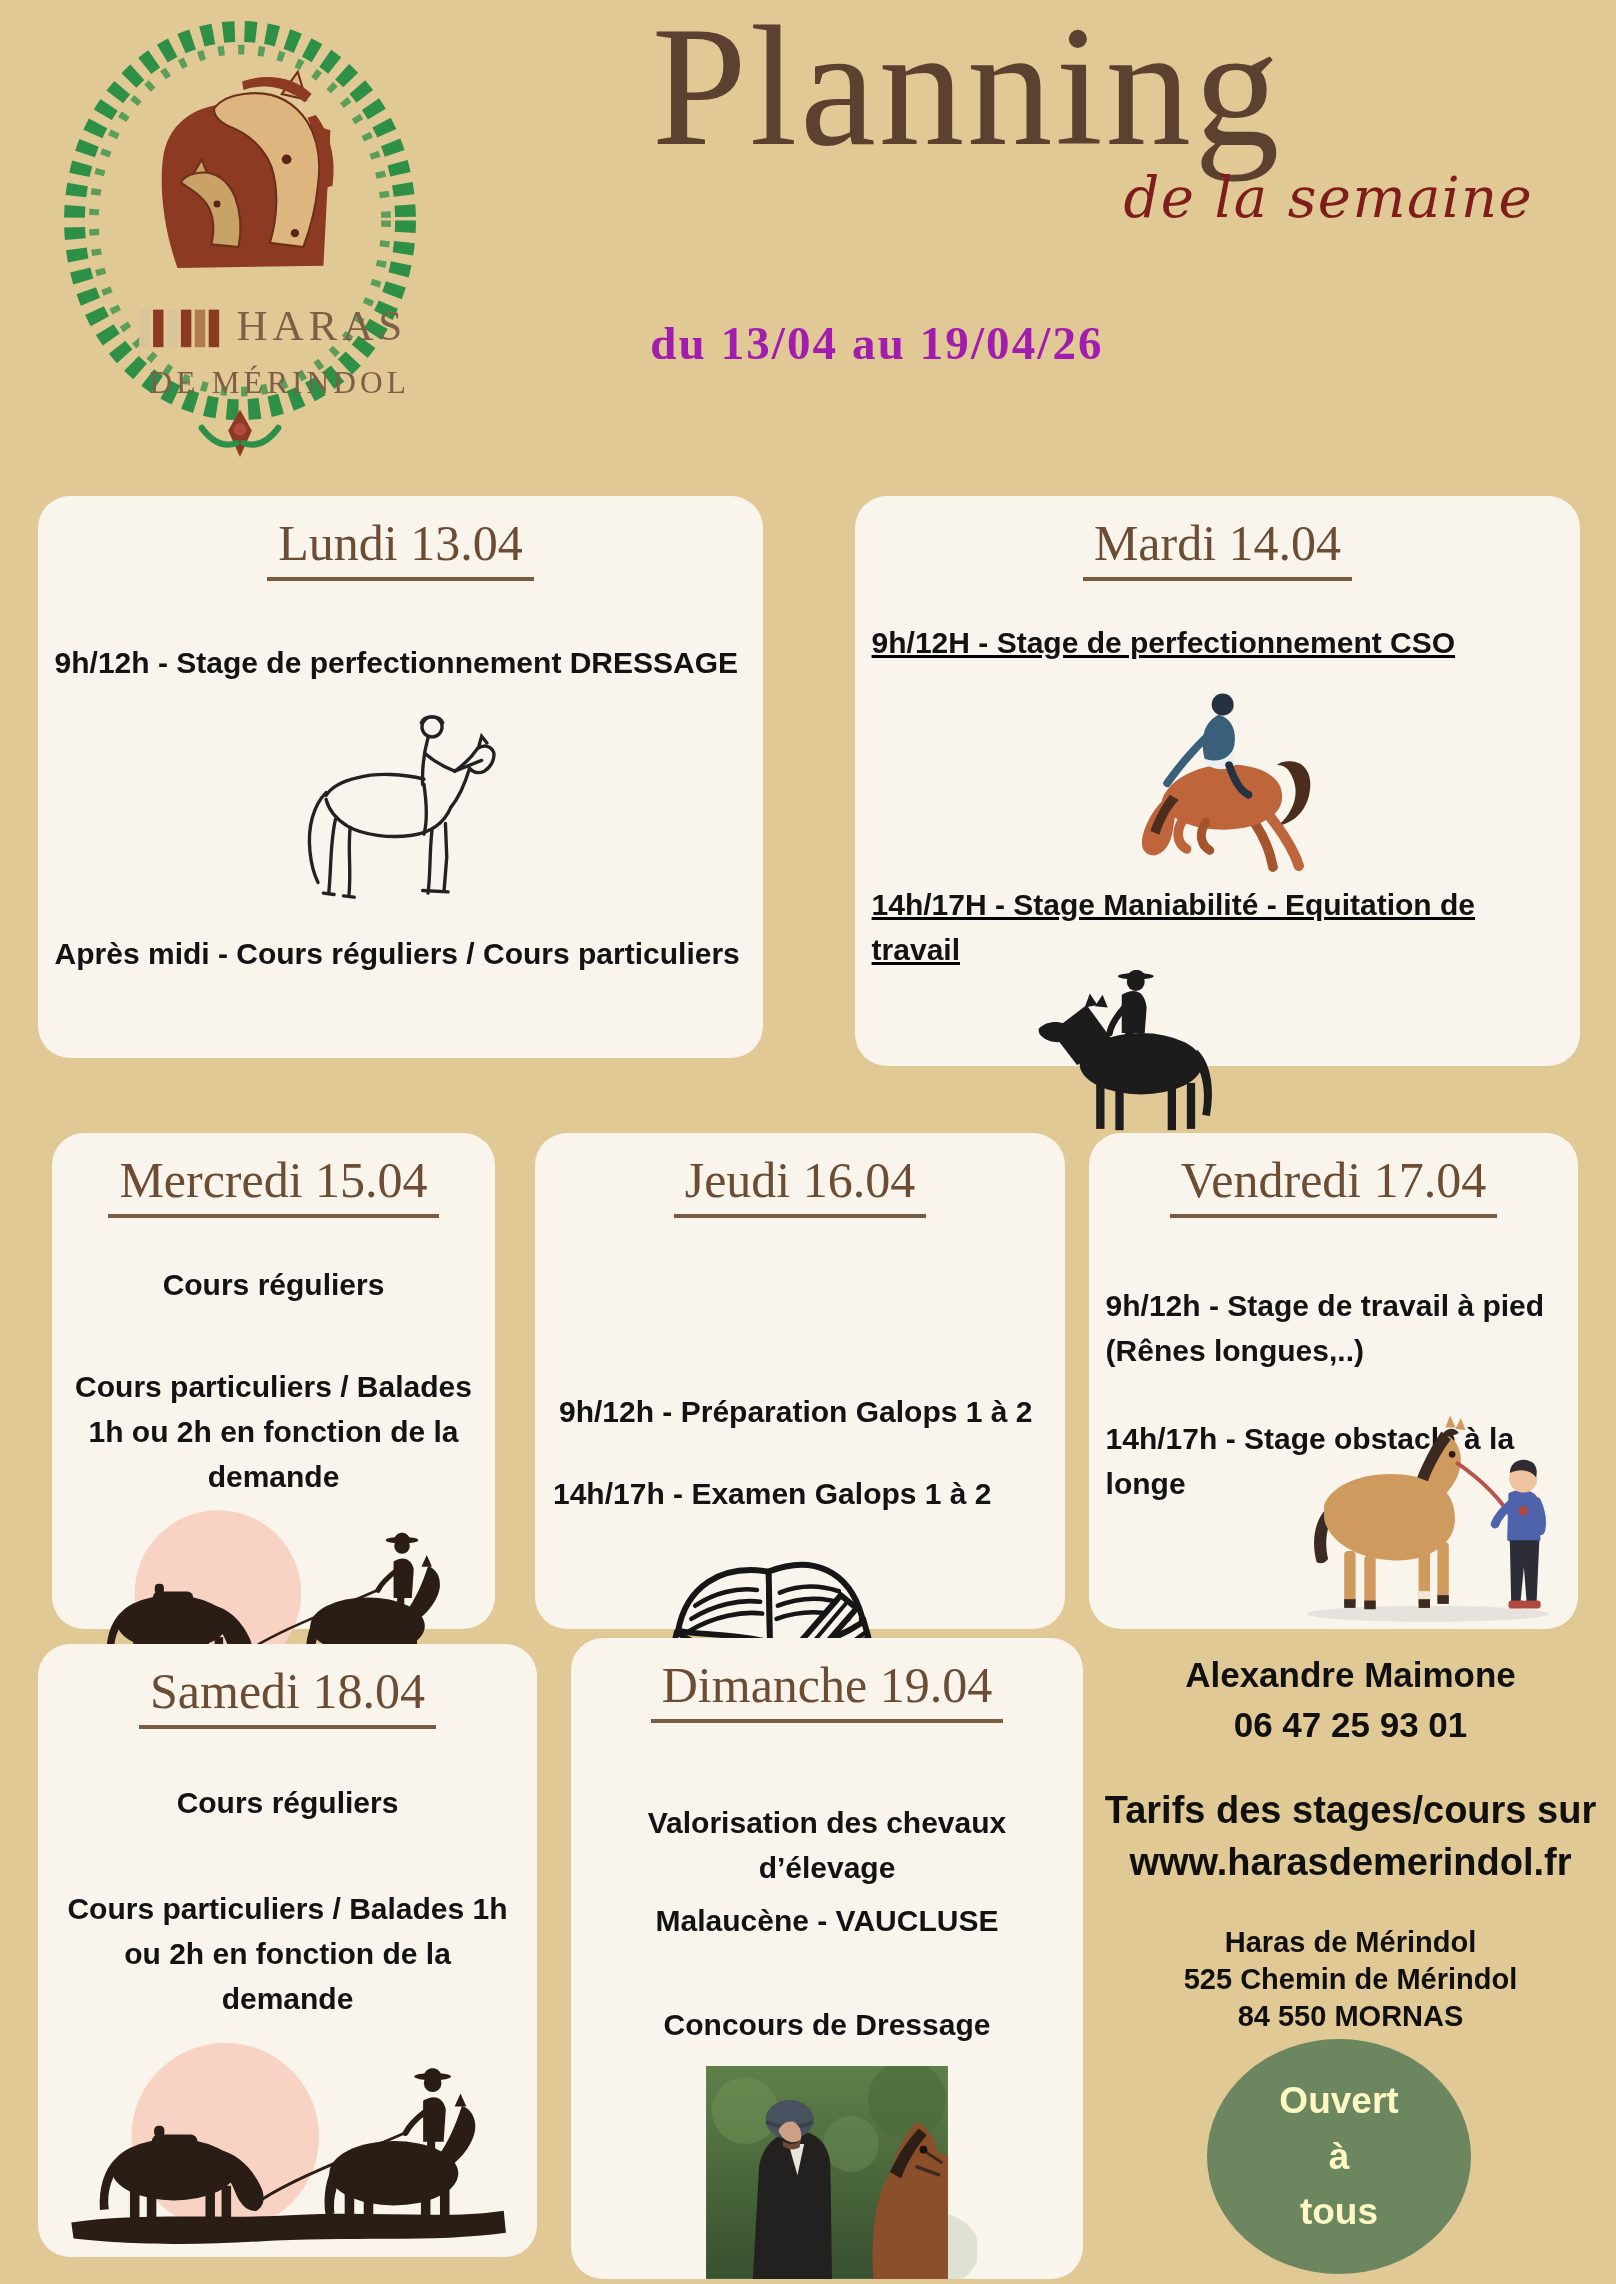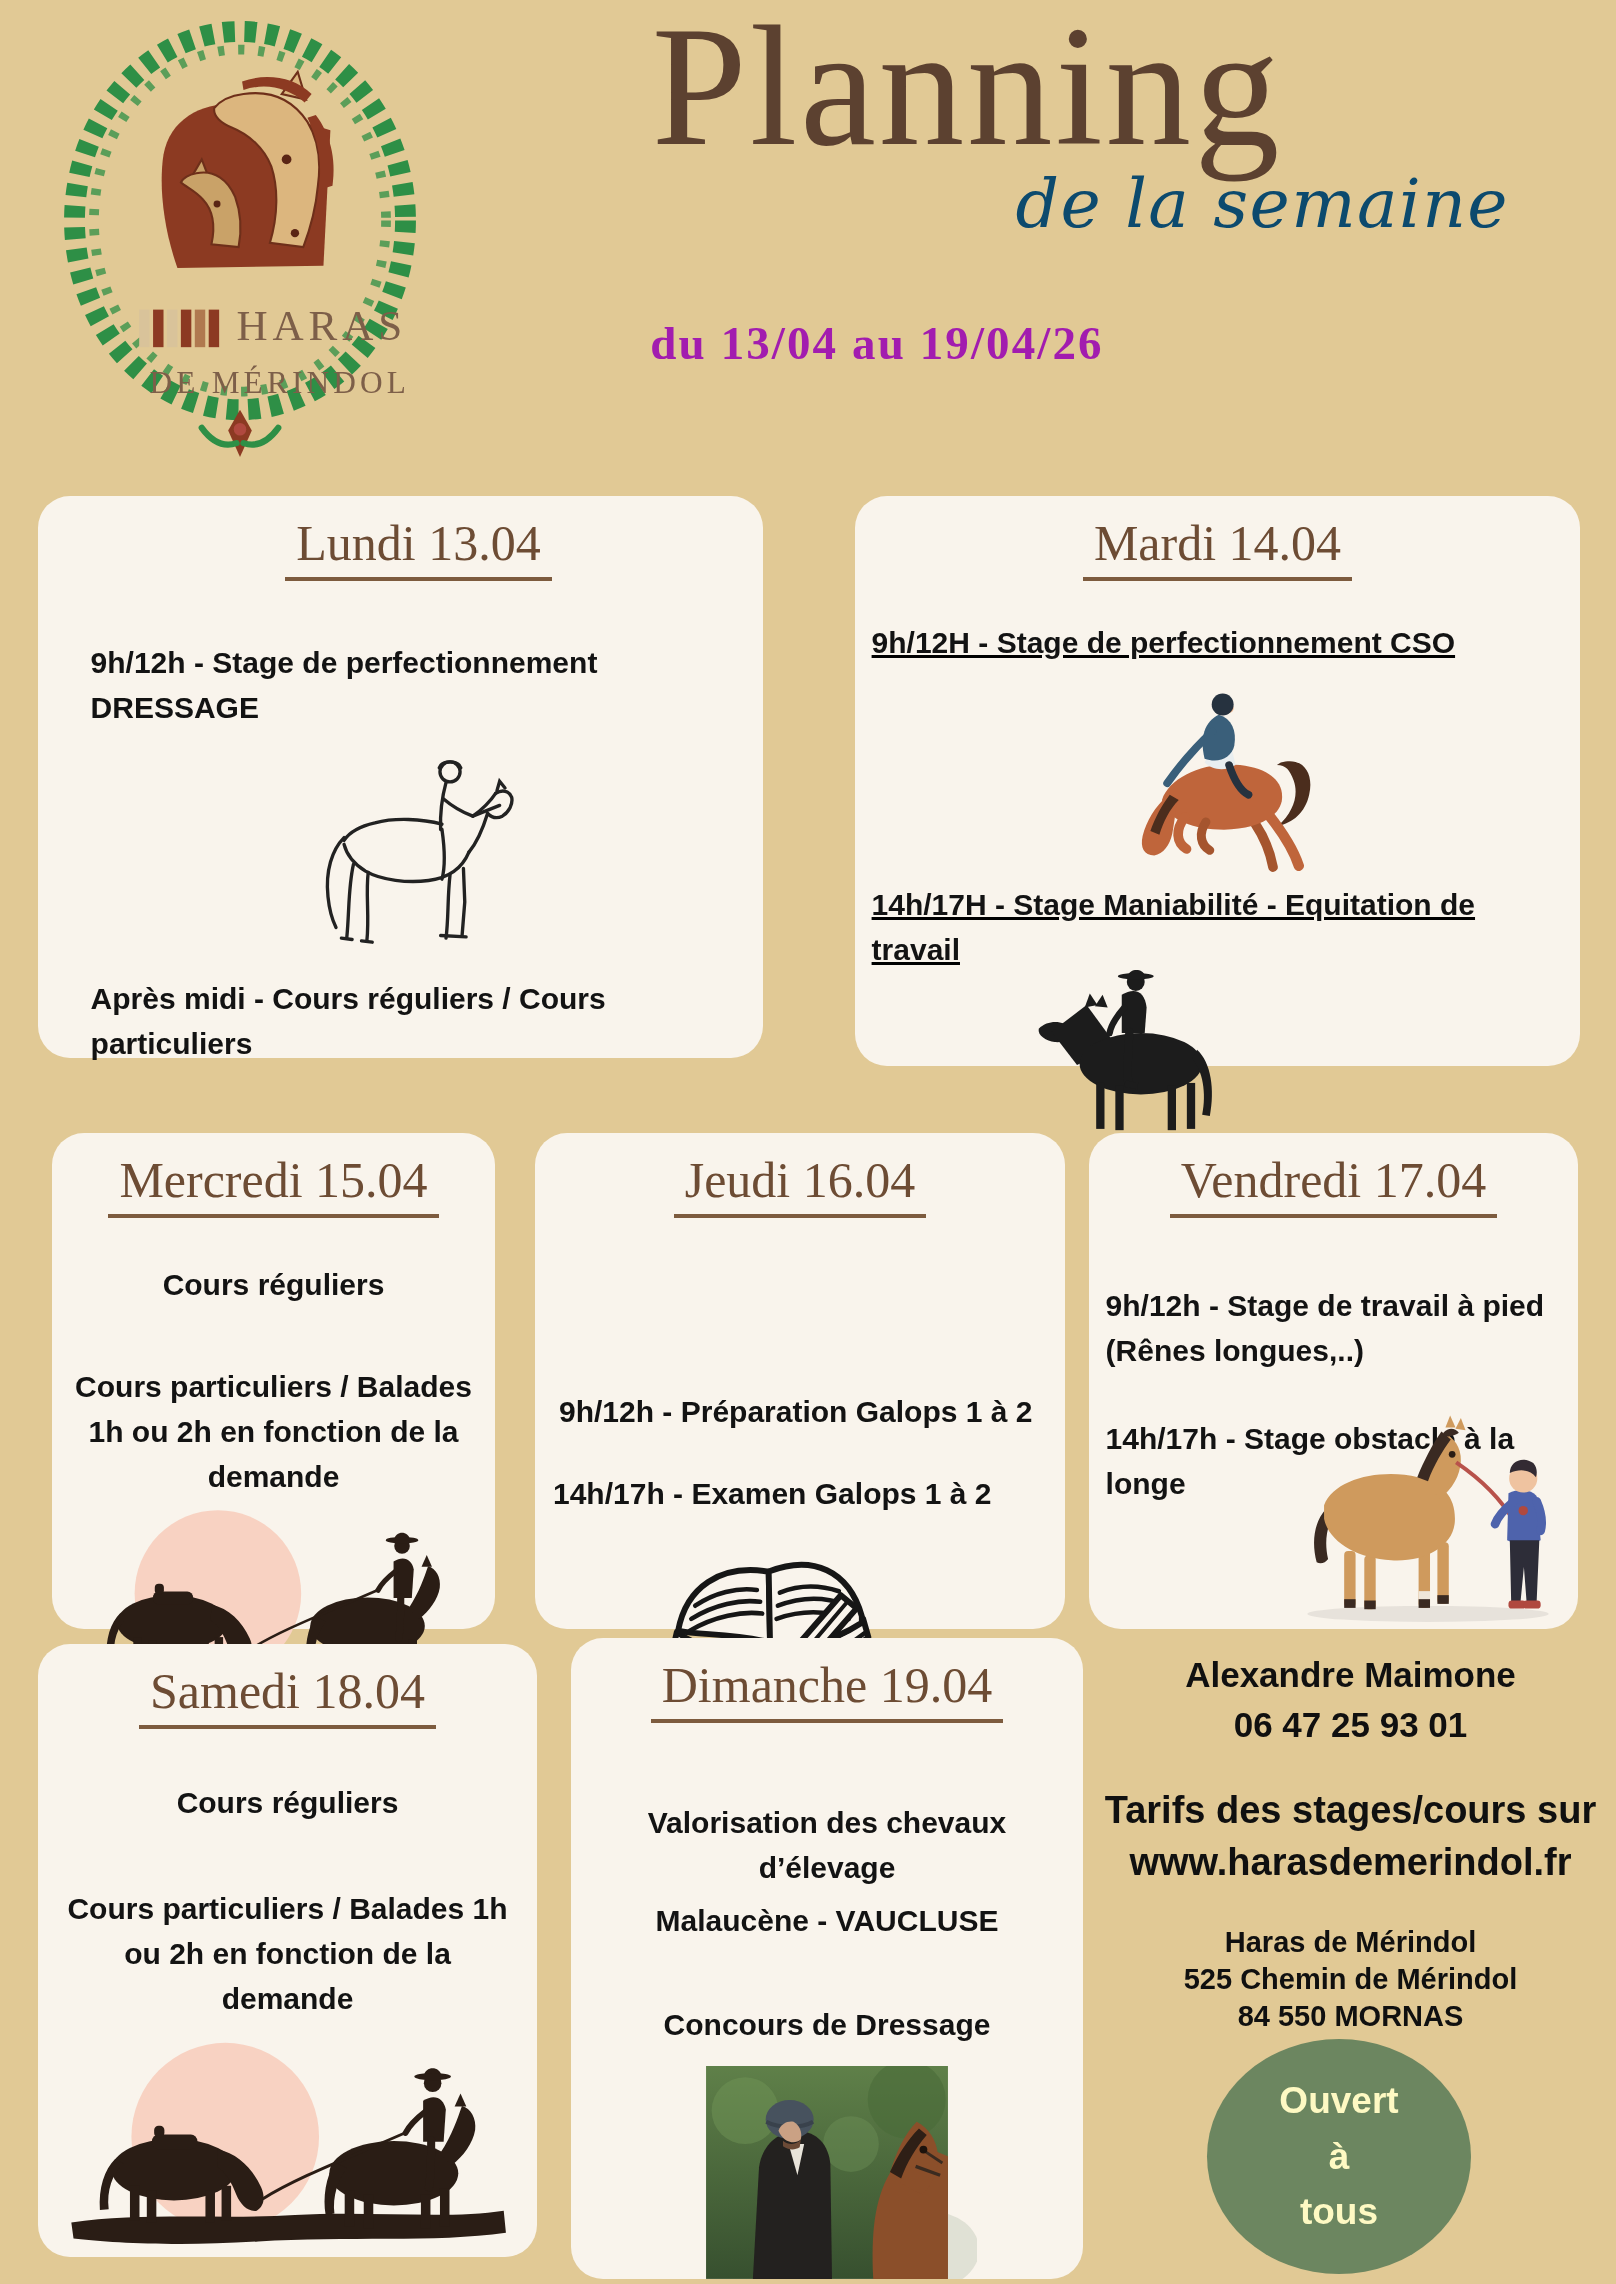--- a/index.html
+++ b/index.html
@@ -8,35 +8,35 @@
     background:#e1c995;font-family:"Liberation Sans",sans-serif;
   }
   
   .logo-box{position:absolute;left:33px;top:12.4px;width:414px;height:452px;}
   .main-title{
     position:absolute;left:525px;top:-5.5px;width:884px;text-align:center;
     font-family:"Liberation Serif",serif;font-size:171px;line-height:1.08;
     color:#5c4130;font-weight:500;letter-spacing:2.8px;
   }
   .sub-title{
-    position:absolute;left:832px;top:167px;width:677px;text-align:right;
-    font-family:"DejaVu Serif",serif;font-style:italic;font-size:68px;
-    line-height:1.1;color:#0c4a6e;letter-spacing:1.4px;
+    position:absolute;left:856px;top:167px;width:677px;text-align:right;
+    font-family:"DejaVu Serif",serif;font-style:italic;font-size:56px;
+    line-height:1.1;color:#7f1d1d;letter-spacing:1.4px;
   }
   .date-range{
     position:absolute;left:428px;top:316px;width:898px;text-align:center;
     font-family:"Liberation Serif",serif;font-weight:bold;font-size:47px;
     color:#a21caf;letter-spacing:2.1px;
   }
   
   .card{
     position:absolute;background:#f9f4ec;border-radius:32px;
     display:flex;flex-direction:column;box-sizing:border-box;
   }
-  #card-lundi   {left:38px;  top:496px;  width:725px; height:562px;padding-left:36px;}
+  #card-lundi   {left:38px;  top:496px;  width:725px; height:562px;}
   #card-mardi   {left:855px;top:496px;  width:725px; height:570px;text-decoration:underline;}
   #card-mercredi{left:52px;  top:1133px; width:443px;  height:496px;}
   #card-jeudi   {left:535px; top:1133px; width:530px;  height:496px;}
   #card-vendredi{left:1089px;top:1133px; width:489px;  height:496px;}
   #card-samedi  {left:38px;  top:1644px; width:499px;  height:613px;}
   #card-dimanche{left:571px; top:1638px; width:512px;  height:641px;}
 
   .day-title-wrap{text-align:center;padding-top:21px;flex:0 0 auto;}
   .day-title{
     display:inline-block;font-family:"Liberation Serif",serif;font-size:50px;

